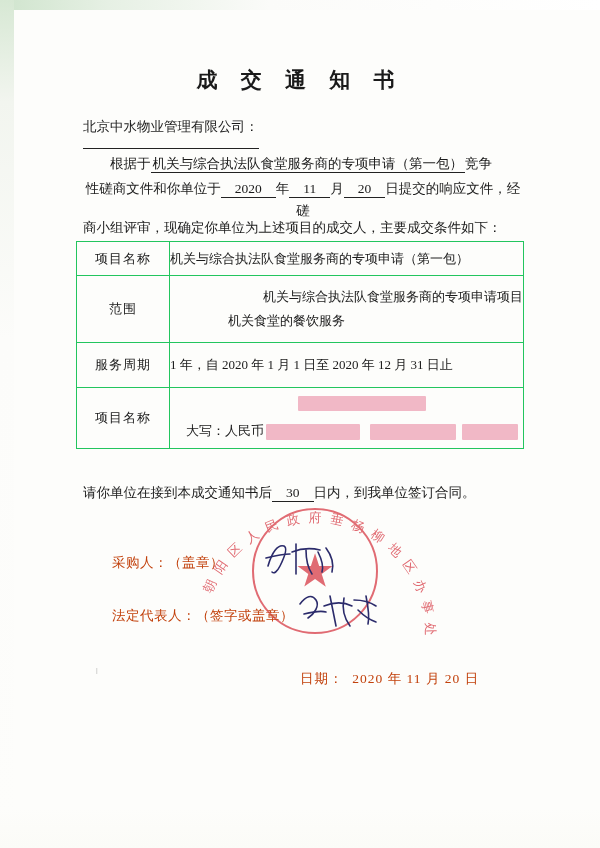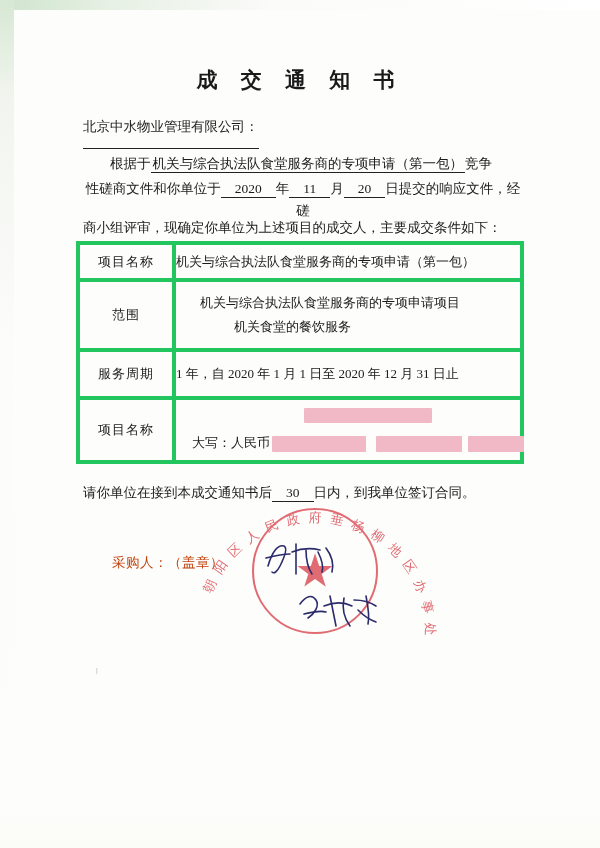--- a/index.html
+++ b/index.html
@@ -97,41 +97,41 @@
   #info-table {
     position: absolute;
     left: 76px;
     top: 241px;
     width: 448px;
     border-collapse: collapse;
     font-size: 13px;
     color: #1b1b1b;
   }
   #info-table td {
-    border: 4px solid #22c55e;
+    border: 1px solid #22c55e;
     padding: 0;
     vertical-align: middle;
   }
   td.label {
     width: 92px;
     text-align: center;
     letter-spacing: 1px;
     font-size: 13px;
   }
   td.value {
     padding-left: 16px;
     font-size: 13px;
   }
   .row-name td { height: 33px; }
   .row-scope td { height: 66px; }
   .row-period td { height: 44px; }
   .row-price td { height: 60px; }
 
   .scope-line { line-height: 24px; }
-  .scope-line.l1 { padding-left: 24px; }
+  .scope-line.l1 { padding-left: 24px; text-align: right; }
   .scope-line.l2 { padding-left: 58px; }
 
   .price-block { position: relative; height: 60px; }
   .price-upper {
     position: absolute;
     left: 16px;
     top: 6px;
     height: 18px;
     width: 300px;
   }
@@ -313,20 +313,21 @@
         <span style="transform: rotate(44deg) translate(-50%,-62px);">地</span>
         <span style="transform: rotate(55deg) translate(-50%,-62px);">区</span>
         <span style="transform: rotate(66deg) translate(-50%,-62px);">办</span>
         <span style="transform: rotate(77deg) translate(-50%,-62px);">事</span>
         <span style="transform: rotate(88deg) translate(-50%,-62px);">处</span>
       </div>
       <div class="stamp-star">★</div>
     </div>
 
     <div class="sign-line" id="purchaser-line">采购人：（盖章）</div>
+    <div class="sign-line" id="legal-rep-line">法定代表人：（签字或盖章）</div>
 
     <svg class="sig" id="sig-purchaser" viewBox="0 0 80 44">
       <g fill="none" stroke="#2b2b6b" stroke-width="1.6" stroke-linecap="round">
         <path d="M6,30 C10,16 16,8 22,10 C26,12 22,22 18,30 C15,36 12,38 10,36"></path>
         <path d="M4,22 C12,20 20,18 28,18"></path>
         <path d="M34,8 C34,20 34,30 34,38"></path>
         <path d="M30,16 C40,12 50,12 58,14"></path>
         <path d="M44,14 C44,24 46,32 50,38"></path>
         <path d="M56,16 C60,24 62,30 60,36"></path>
         <path d="M64,12 C70,20 72,28 70,36"></path>
@@ -339,16 +340,19 @@
         <path d="M8,28 C16,26 24,24 30,26"></path>
         <path d="M34,10 C36,20 38,30 40,40"></path>
         <path d="M28,20 C38,16 48,16 56,20"></path>
         <path d="M48,12 C46,22 48,32 54,40"></path>
         <path d="M58,14 C66,14 74,16 80,20"></path>
         <path d="M62,24 C68,30 74,34 80,36"></path>
         <path d="M70,10 C72,20 74,30 72,38"></path>
       </g>
     </svg>
 
+    <div class="sign-line" id="date-line">
+      <span>日期：</span>&nbsp;&nbsp;<span>2020</span>&nbsp;<span>年</span>&nbsp;<span>11</span>&nbsp;<span>月</span>&nbsp;<span>20</span>&nbsp;<span>日</span>
+    </div>
 
     <div class="small-mark">ǀ</div>
   </div>
 </div>
 
 </body></html>

